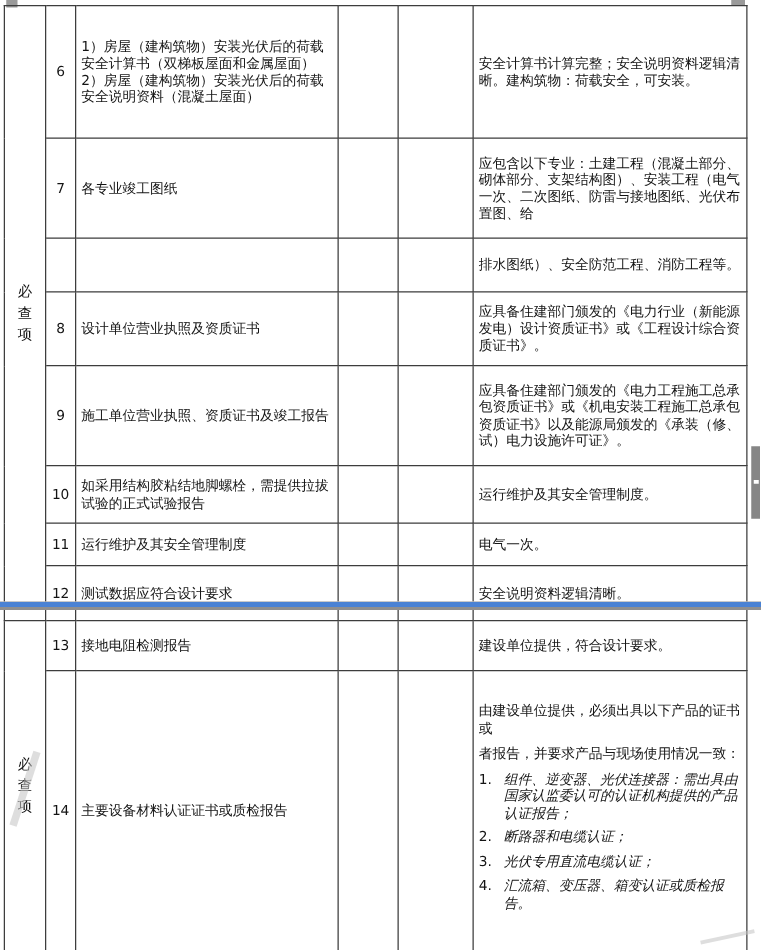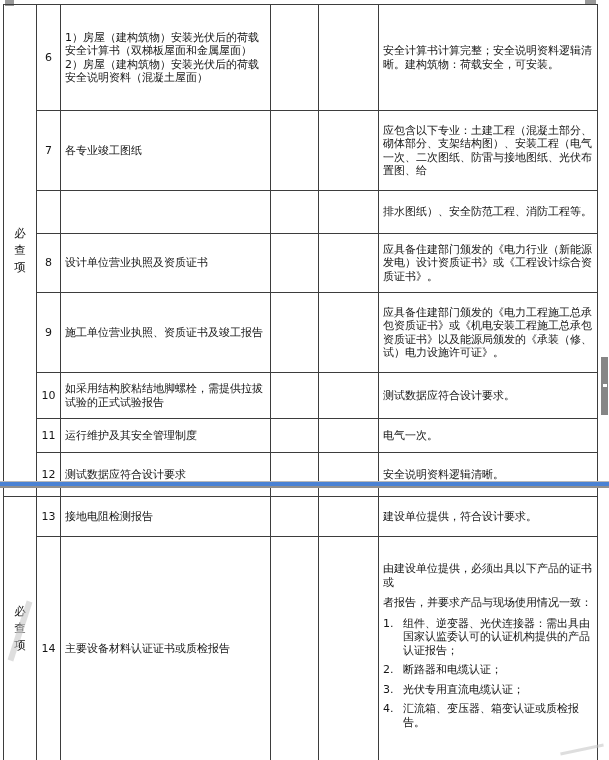--- a/index.html
+++ b/index.html
@@ -17,21 +17,21 @@
   tr.tr-11{height:34px} tr.tr-12{height:44px} tr.tr-13{height:40px} tr.tr-14{height:224px}
   tr.tr-6 td.cell-desc{vertical-align:top;padding-top:5px;}
   tr.tr-7 td.cell-num,tr.tr-7 td.cell-desc{vertical-align:bottom;padding-bottom:8px;}
   tr.tr-7 td.cell-req,tr.tr-7b td.cell-req{vertical-align:top;padding-top:5px;}
   tr.tr-10 td{vertical-align:top;padding-top:4px;}
   tr.tr-14 td.cell-req{vertical-align:top;padding-top:5px;}
   tr.tr-14 td.cell-num,tr.tr-14 td.cell-desc{vertical-align:middle;}
   .req-para{margin:0 0 7px 0;}
   .req-list-item{display:flex;margin:0 0 6px 0;}
   .req-list-item .marker{flex:0 0 20px;}
-  .req-list-item .item-text{flex:1;}
+  .req-list-item .item-text{flex:1;font-style:italic;}
   #section-divider{position:absolute;left:0;top:481px;width:609px;height:7px;
     background:linear-gradient(#b9b9b9 0,#b9b9b9 1px,#4a82d4 1px,#4a82d4 5px,#8f8f8f 5px,#8f8f8f 7px);}
   #scrollbar-track{position:absolute;left:600px;top:0;width:9px;height:760px;background:transparent;}
   #scrollbar-thumb{position:absolute;left:1px;top:357px;width:7px;height:58px;background:#868686;}
   #scrollbar-grip{position:absolute;left:1.5px;top:27px;width:4px;height:3px;background:#ffffff;}
   .corner-mark{position:absolute;background:#9a9a9a;}
   #mark-tl{left:5px;top:0;width:9px;height:6px;}
   #mark-tr{left:585px;top:0;width:11px;height:4px;}
   .smudge{position:absolute;background:#c2c2c2;opacity:.55;}
   #smudge-left{left:17px;top:600px;width:6px;height:62px;transform:rotate(18deg);}
@@ -91,21 +91,21 @@
           <td class="cell-desc">施工单位营业执照、资质证书及竣工报告</td>
           <td class="cell-check"></td>
           <td class="cell-check"></td>
           <td class="cell-req">应具备住建部门颁发的《电力工程施工总承包资质证书》或《机电安装工程施工总承包资质证书》以及能源局颁发的《承装（修、试）电力设施许可证》。</td>
         </tr>
         <tr class="tr-10">
           <td class="cell-num">10</td>
           <td class="cell-desc">如采用结构胶粘结地脚螺栓，需提供拉拔试验的正式试验报告</td>
           <td class="cell-check"></td>
           <td class="cell-check"></td>
-          <td class="cell-req">测试数据应符合设计要求。</td>
+          <td class="cell-req">运行维护及其安全管理制度。</td>
         </tr>
         <tr class="tr-11">
           <td class="cell-num">11</td>
           <td class="cell-desc">运行维护及其安全管理制度</td>
           <td class="cell-check"></td>
           <td class="cell-check"></td>
           <td class="cell-req">电气一次。</td>
         </tr>
         <tr class="tr-12">
           <td class="cell-num">12</td>

